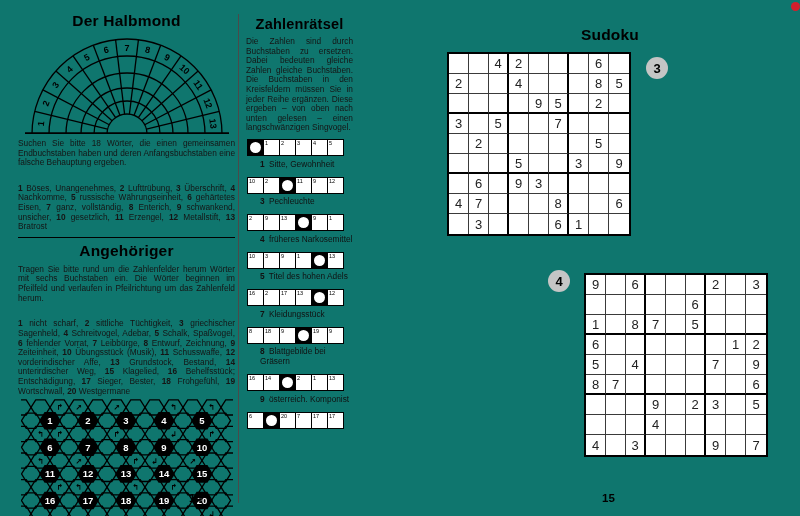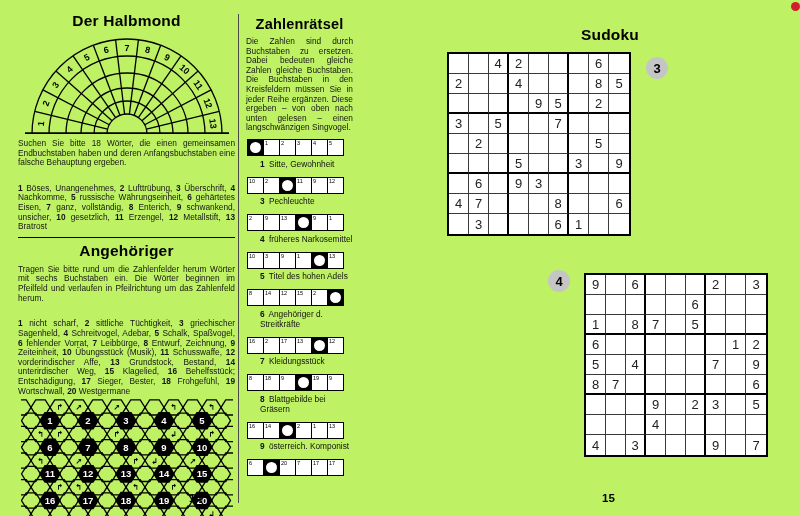--- a/index.html
+++ b/index.html
@@ -1,17 +1,17 @@
 <!DOCTYPE html>
 <html><head>
 <meta charset="utf-8">
 <style>
   html,body{margin:0;padding:0;background:#fff;}
   body{width:800px;height:516px;overflow:hidden;font-family:"Liberation Sans",sans-serif;}
-  #root{position:relative;width:800px;height:516px;background:#bef264;}
+  #root{position:relative;width:800px;height:516px;background:#0f766e;}
   .col-left{position:absolute;left:18px;top:8px;width:217px;}
   .col-mid{position:absolute;left:246px;top:8px;width:107px;}
   .page15{position:absolute;left:430px;top:0;width:364px;height:516px;}
   .ptitle{font-size:15.5px;font-weight:700;text-align:center;margin:4px 0 2px;color:#000;letter-spacing:.2px;}
   .ptitle.mid{font-size:14.5px;margin-top:8px;text-align:center;}
   .sudoku-title{position:absolute;left:0;top:26px;width:360px;margin:0;text-align:center;}
   .body{font-size:8.3px;line-height:1.16;color:#151515;margin:5px 0 0;}
   .just{text-align:justify;}
   .clues{margin-top:16px;}
   .body b{font-weight:700;}
@@ -330,43 +330,20 @@
             </div>
             <div class="scell">
               <span class="cellnum">13</span>
             </div>
           </div>
           <div class="strip-caption"><b>5</b> Titel des hohen Adels</div>
         </div>
         <div class="strip">
           <div class="strip-box">
             <div class="scell">
-              <span class="cellnum">8</span>
-            </div>
-            <div class="scell">
-              <span class="cellnum">14</span>
-            </div>
-            <div class="scell">
-              <span class="cellnum">12</span>
-            </div>
-            <div class="scell">
-              <span class="cellnum">15</span>
-            </div>
-            <div class="scell">
-              <span class="cellnum">2</span>
-            </div>
-            <div class="scell blk">
-              <div class="circ"></div>
-            </div>
-          </div>
-          <div class="strip-caption"><b>6</b> Angehöriger d. Streitkräfte</div>
-        </div>
-        <div class="strip">
-          <div class="strip-box">
-            <div class="scell">
               <span class="cellnum">16</span>
             </div>
             <div class="scell">
               <span class="cellnum">2</span>
             </div>
             <div class="scell">
               <span class="cellnum">17</span>
             </div>
             <div class="scell">
               <span class="cellnum">13</span>

